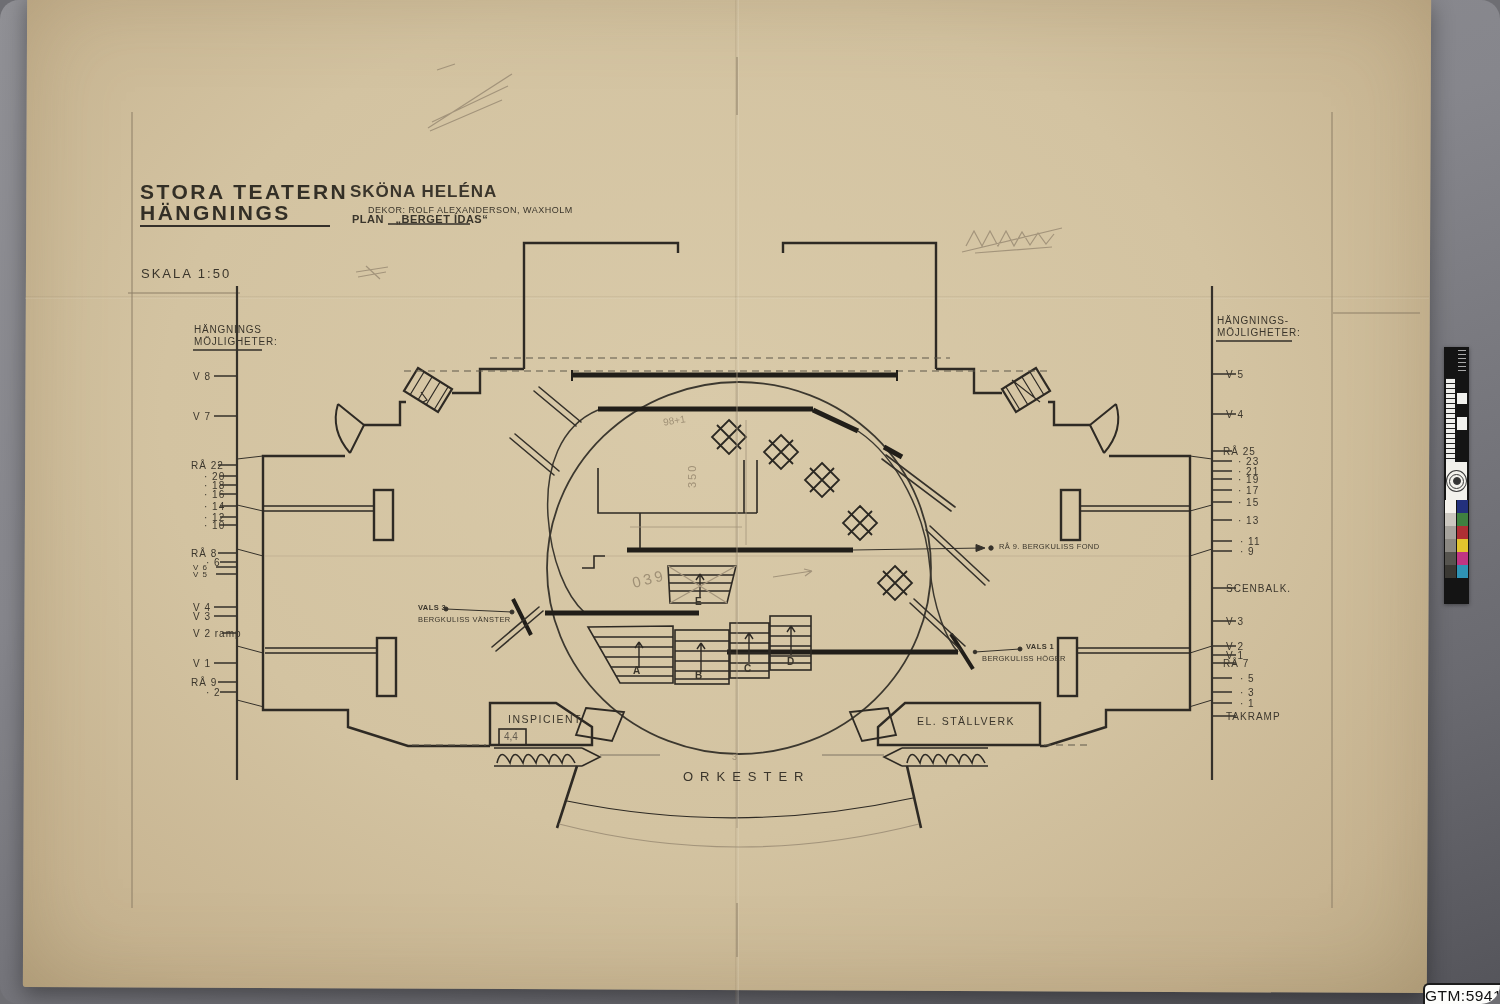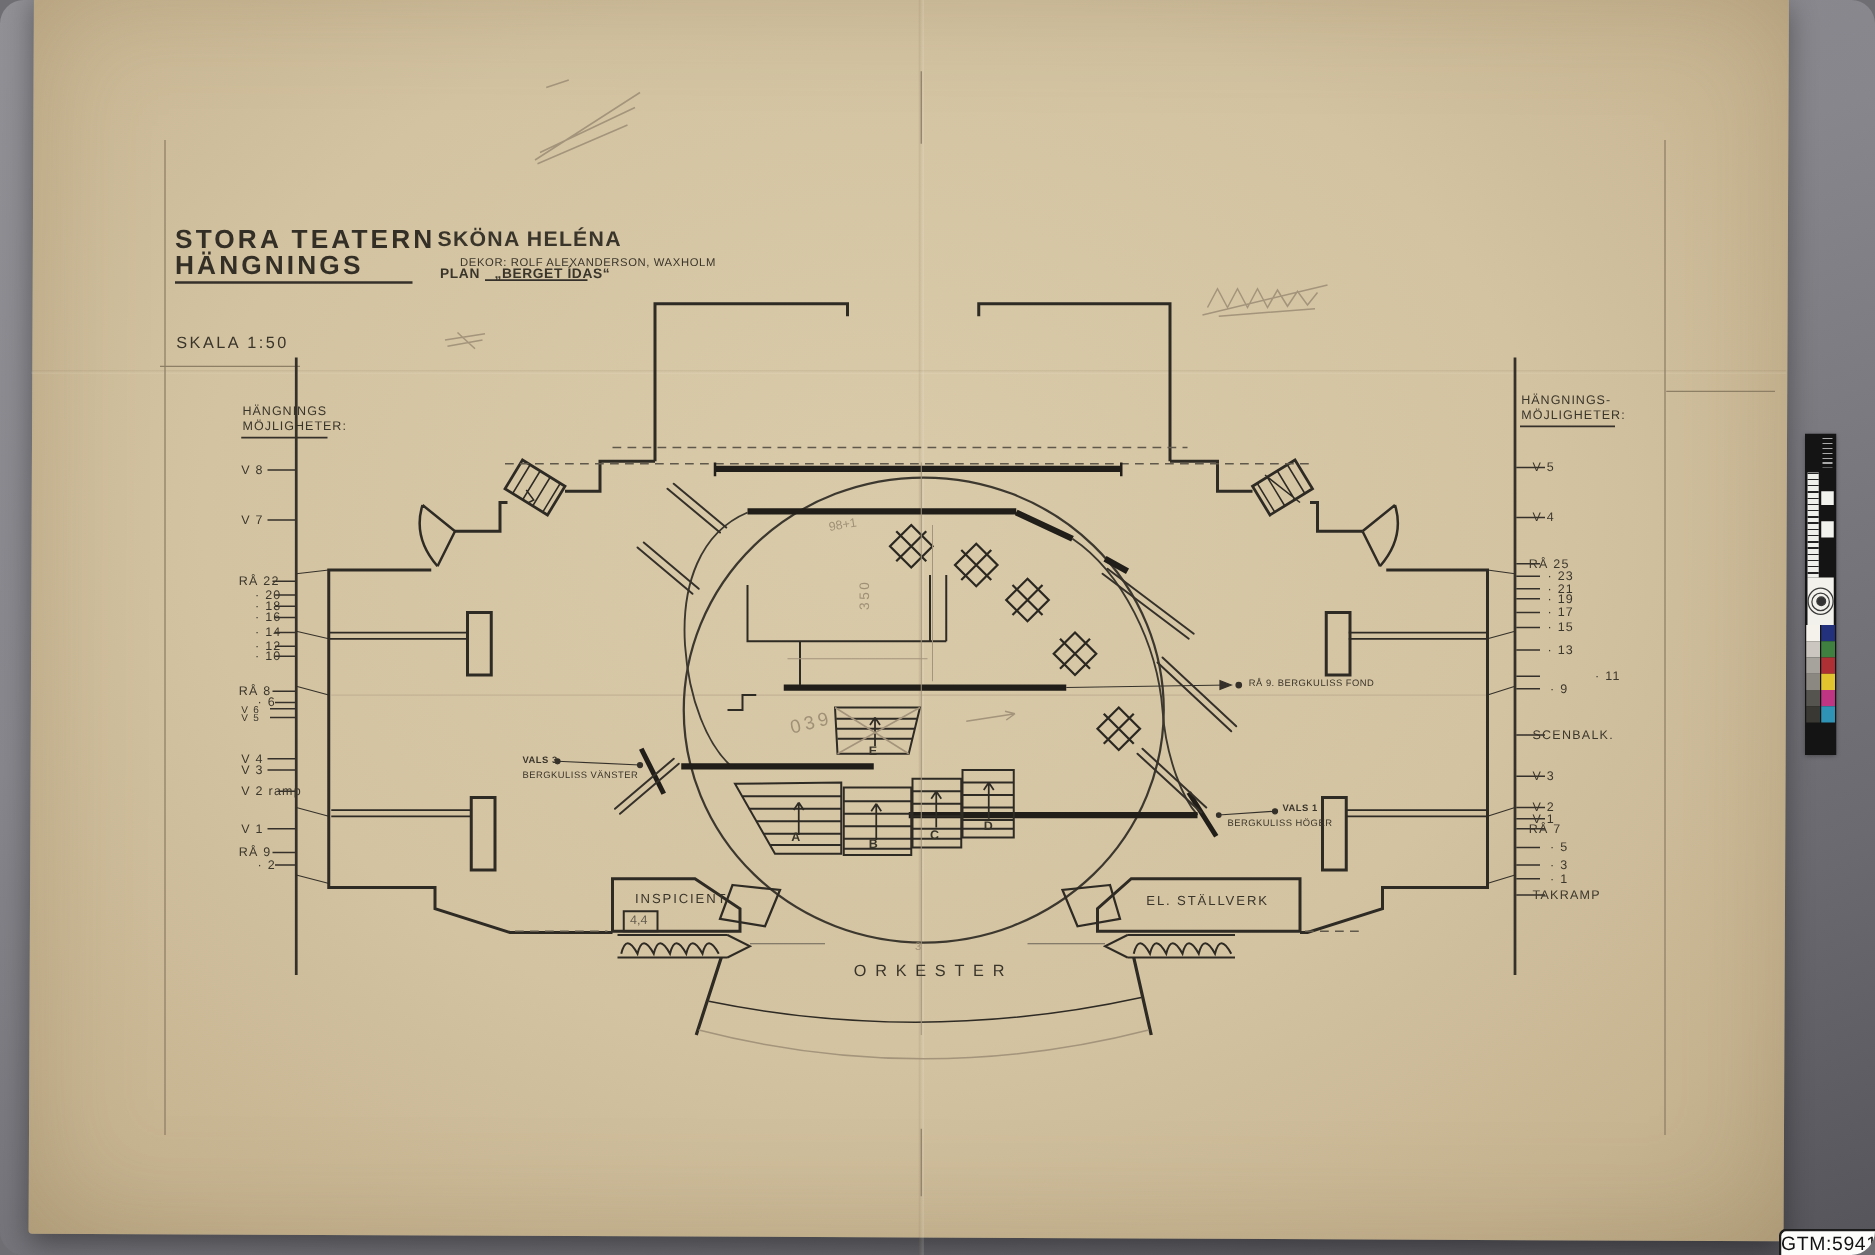--- a/index.html
+++ b/index.html
@@ -243,21 +243,21 @@
   <div class="ink hdr" style="left:1217px;top:327px">MÖJLIGHETER:</div>
   <div class="rig" style="left:1226px;top:369px">V 5</div>
   <div class="rig" style="left:1226px;top:409px">V 4</div>
   <div class="rig" style="left:1223px;top:446px">RÅ 25</div>
   <div class="rig" style="left:1238px;top:456px">· 23</div>
   <div class="rig" style="left:1238px;top:466px">· 21</div>
   <div class="rig" style="left:1238px;top:474px">· 19</div>
   <div class="rig" style="left:1238px;top:485px">· 17</div>
   <div class="rig" style="left:1238px;top:497px">· 15</div>
   <div class="rig" style="left:1238px;top:515px">· 13</div>
-  <div class="rig" style="left:1276px;top:536px">· 11</div>
+  <div class="rig" style="left:1240px;top:536px">· 11</div>
   <div class="rig" style="left:1240px;top:546px">· 9</div>
   <div class="rig" style="left:1226px;top:583px">SCENBALK.</div>
   <div class="rig" style="left:1226px;top:616px">V 3</div>
   <div class="rig" style="left:1226px;top:641px">V 2</div>
   <div class="rig" style="left:1226px;top:650px">V 1</div>
   <div class="rig" style="left:1223px;top:658px">RÅ 7</div>
   <div class="rig" style="left:1240px;top:673px">· 5</div>
   <div class="rig" style="left:1240px;top:687px">· 3</div>
   <div class="rig" style="left:1240px;top:698px">· 1</div>
   <div class="rig" style="left:1226px;top:711px">TAKRAMP</div>

